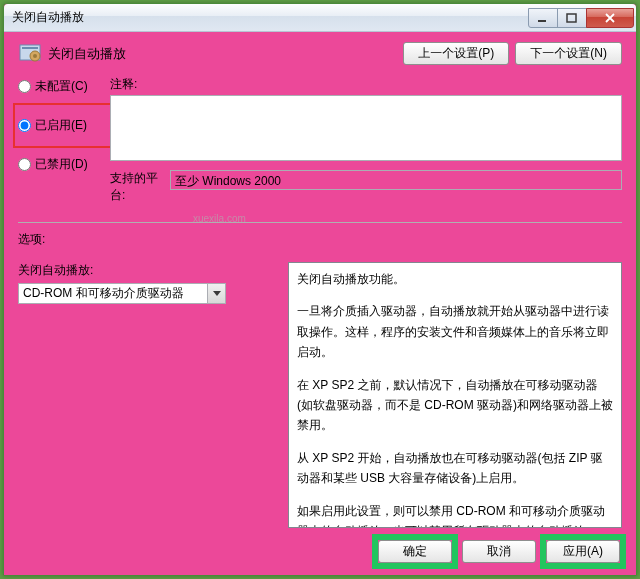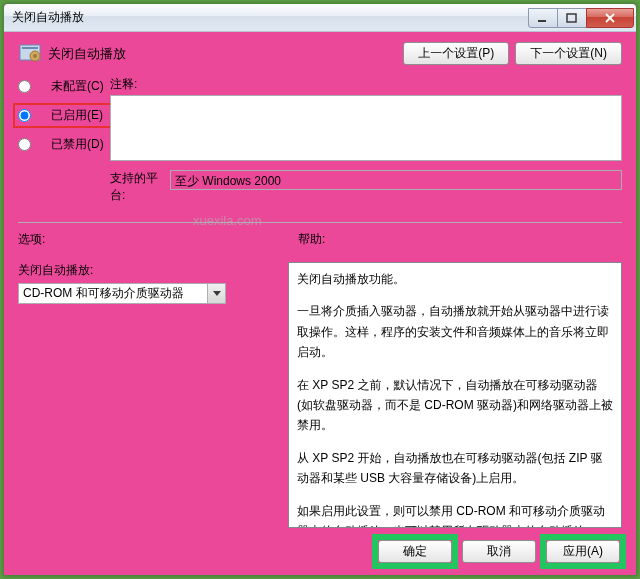--- a/index.html
+++ b/index.html
@@ -14,43 +14,43 @@
 .win-btn svg { width: 12px; height: 10px; }
 .content { padding: 10px 14px 10px 14px; height: calc(100% - 28px); display: flex; flex-direction: column; }
 .header-row { display: flex; align-items: flex-start; margin-bottom: 10px; }
 .icon-title { display: flex; align-items: center; gap: 6px; flex: 1; }
 .gear-icon { width: 24px; height: 24px; }
 .header-title { font-size: 13px; }
 .nav-buttons { display: flex; gap: 6px; }
 .btn { padding: 2px 14px; background: linear-gradient(to bottom, #fff, #e5e5e5); border: 1px solid #8e8e8e; border-radius: 3px; cursor: default; min-height: 22px; display: inline-flex; align-items: center; justify-content: center; }
 .options-area { display: flex; margin-bottom: 8px; }
 .radio-col { width: 92px; display: flex; flex-direction: column; gap: 12px; padding-top: 2px; }
-.radio-item { display: flex; align-items: center; gap: 20px; white-space: nowrap; }
+.radio-item { display: flex; align-items: center; gap: 4px; white-space: nowrap; }
 .radio-item input { margin: 0; }
-.radio-item.highlighted { border: 2px solid #e83030; padding: 2px 3px; margin: -4px -5px; }
+.radio-item.highlighted { border: 2px solid #e83030; padding: 12px 3px; margin: -4px -5px; }
 .comment-section { flex: 1; }
 .comment-label { margin-bottom: 2px; }
 .comment-box { width: 100%; height: 66px; border: 1px solid #abadb3; background: #fff; resize: none; }
 .platform-row { display: flex; margin-top: 6px; margin-left: 92px; }
 .platform-label { width: 60px; }
 .platform-box { flex: 1; height: 20px; border: 1px solid #abadb3; padding: 2px 4px; }
 .divider { border: none; border-top: 1px solid #b0b0b0; margin: 10px 0 8px 0; }
 .columns-header { display: flex; margin-bottom: 14px; }
 .col-left { width: 280px; }
 .col-right { flex: 1; }
 .main-columns { display: flex; flex: 1; min-height: 0; }
 .left-panel { width: 270px; }
 .left-label { margin-bottom: 4px; }
 .dropdown { width: 208px; height: 21px; border: 1px solid #abadb3; background: #fff; display: flex; align-items: center; padding: 0 4px; position: relative; }
 .dropdown-arrow { position: absolute; right: 0; top: 0; width: 18px; height: 100%; background: linear-gradient(to bottom, #f0f0f0, #d8d8d8); border-left: 1px solid #abadb3; display: flex; align-items: center; justify-content: center; }
 .help-panel { flex: 1; border: 1px solid #828790; background: #fff; padding: 6px 8px; overflow-y: auto; line-height: 1.7; }
 .help-panel p { margin-bottom: 12px; }
 .footer { display: flex; justify-content: flex-end; gap: 8px; padding-top: 10px; align-items: center; }
 .btn-highlighted { border: 6px solid #22c55e; padding: 0; margin: -4px; display: inline-block; }
-.watermark { position: absolute; top: 210px; left: 190px; color: #b0b0b0; opacity: 0.62; font-size: 13px; pointer-events: none; }
+.watermark { position: absolute; top: 210px; left: 190px; color: #b0b0b0; opacity: 0.62; font-size: 10px; pointer-events: none; }
 .wrapper { position: relative; }
 </style>
 </head>
 <body>
 <div class="wrapper">
 
 <div class="window">
   <div class="titlebar">
     <span class="titlebar-title">关闭自动播放</span>
     <div class="win-controls">
@@ -115,21 +115,20 @@
           <div class="platform-label">支持的平台:</div>
           <div class="platform-box">至少 Windows 2000</div>
         </div>
       </div>
     </div>
 
     <hr class="divider">
 
     <div class="columns-header">
       <div class="col-left">选项:</div>
-      <div class="col-right">帮助:</div>
     </div>
 
     <div class="main-columns">
       <div class="left-panel">
         <div class="left-label">关闭自动播放:</div>
         <div class="dropdown">
           <span>CD-ROM 和可移动介质驱动器</span>
           <div class="dropdown-arrow">
                 <svg width="8" height="5" viewBox="0 0 8 5">
                   <path d="M0 0 L8 0 L4 5 Z" fill="#3a3a3a"></path>

